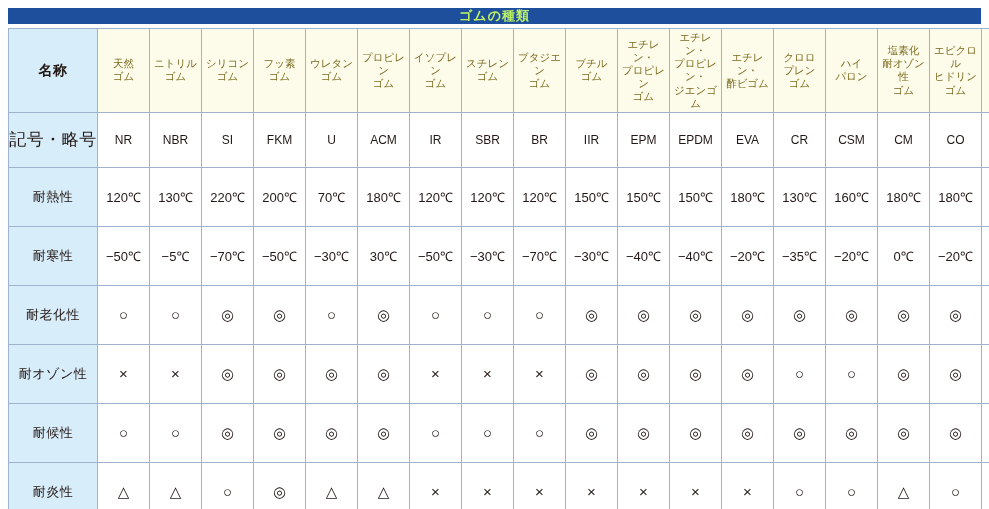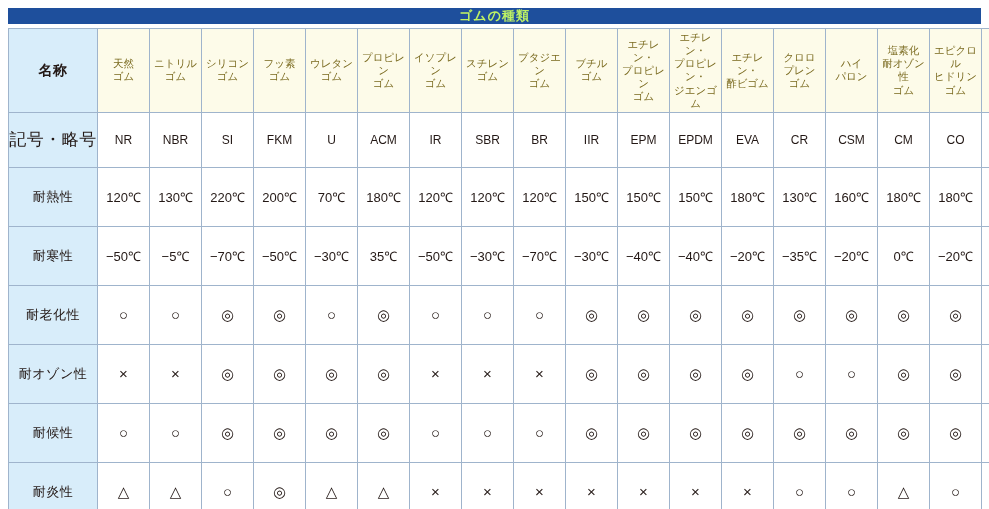--- a/index.html
+++ b/index.html
@@ -243,21 +243,21 @@
         <td>80℃</td>
       </tr>
 
       <tr class="data">
         <td class="rowhead">耐寒性</td>
         <td>−50℃</td>
         <td>−5℃</td>
         <td>−70℃</td>
         <td>−50℃</td>
         <td>−30℃</td>
-        <td>35℃</td>
+        <td>30℃</td>
         <td>−50℃</td>
         <td>−30℃</td>
         <td>−70℃</td>
         <td>−30℃</td>
         <td>−40℃</td>
         <td>−40℃</td>
         <td>−20℃</td>
         <td>−35℃</td>
         <td>−20℃</td>
         <td>0℃</td>

